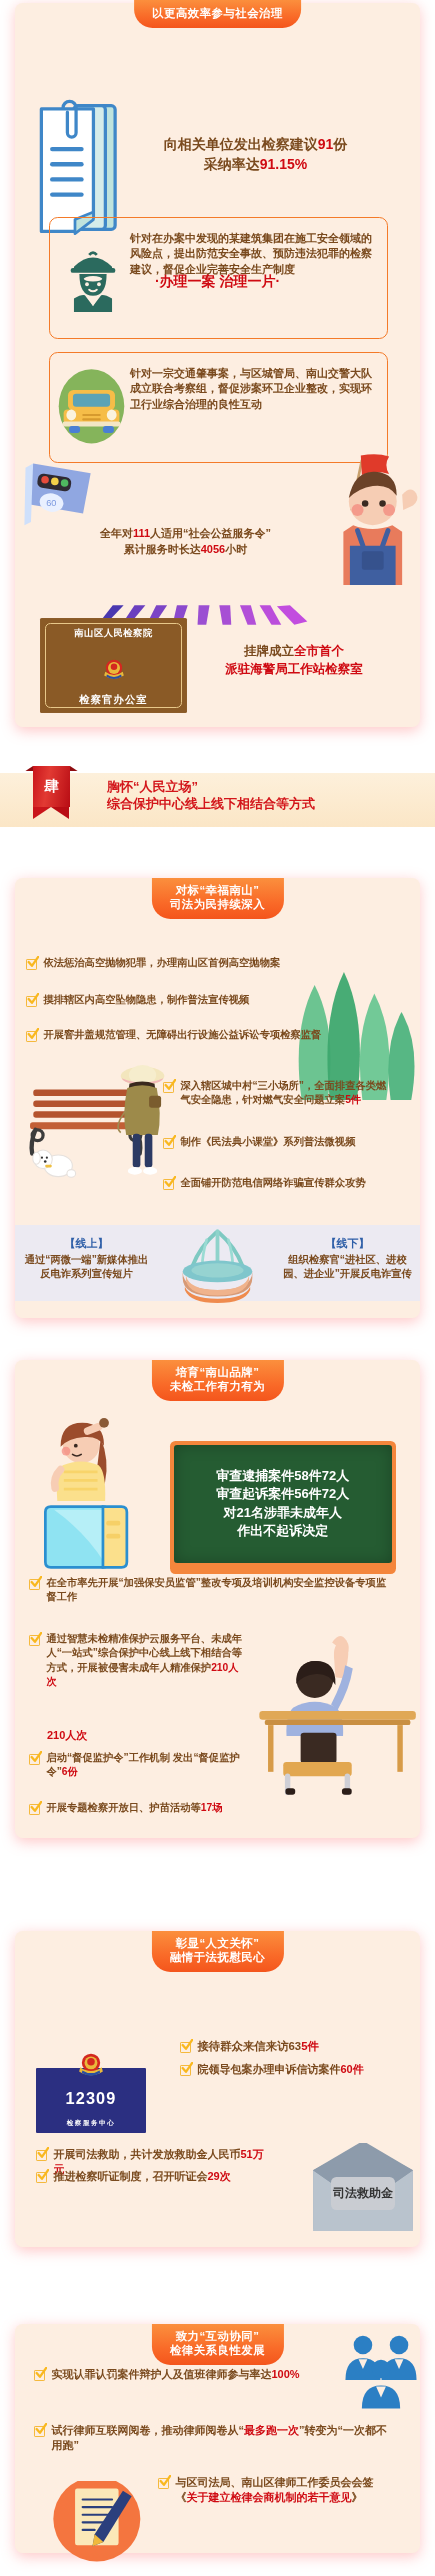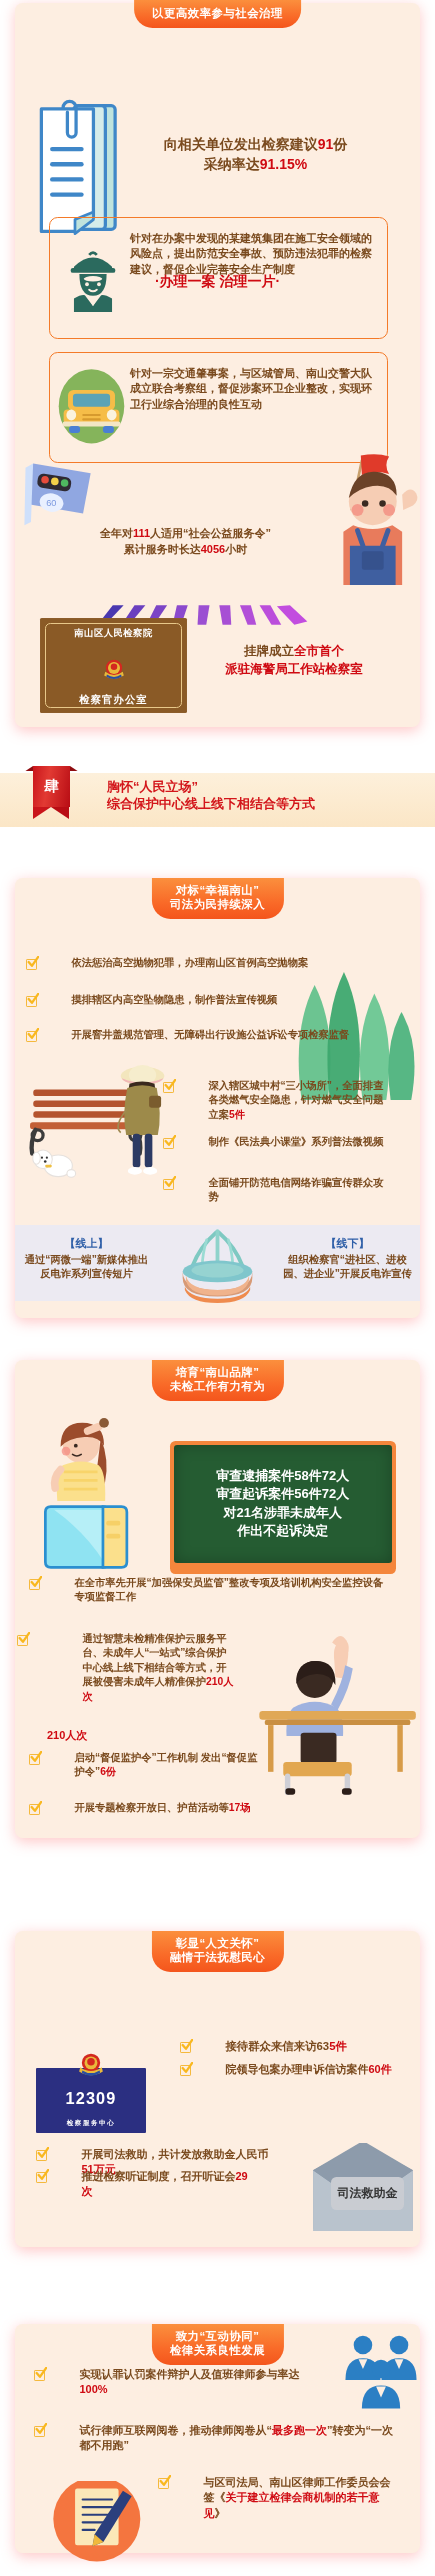--- a/index.html
+++ b/index.html
@@ -21,21 +21,21 @@
        color:#fff;text-align:center;font-weight:bold;letter-spacing:0.5px;
        padding:4.9px 18.5px 7px 18.5px;line-height:1.28;}
   .tab.one-line{padding-top:6px;padding-bottom:7.6px;}
   .tab span{display:block;white-space:nowrap;}
 
   
   .chk{position:absolute;display:flex;align-items:flex-start;}
   .chk .box{flex:0 0 auto;width:12px;height:13px;position:relative;margin-right:5.4px;margin-top:1.1px;}
   .chk .box .sq{position:absolute;left:0;top:1.6px;width:9.3px;height:9.3px;border:0.9px solid #f5b93c;border-radius:1.1px;background:transparent;}
   .chk .box .tick{position:absolute;left:0.5px;top:-1.1px;width:12px;height:12px;}
-  .chk .txt{color:#7a4a1e;font-weight:bold;line-height:1.40;margin-left:28px;}
+  .chk .txt{color:#7a4a1e;font-weight:bold;line-height:1.40;}
   .red{color:#cf0a12;}
 
   .plain{position:absolute;color:#7a4a1e;font-weight:bold;line-height:1.40;}
 
   
   .ribbon-band{position:absolute;left:0;width:435px;
       background:linear-gradient(180deg,#fdf0db 0%,#fbe6c6 100%);}
   .ribbon{position:absolute;width:37px;}
   .ribbon .body{position:relative;width:37px;height:41px;
       background:linear-gradient(100deg,#c9151b 0%,#e23a33 40%,#b80d14 100%);}
@@ -418,21 +418,21 @@
   <div class="chk" style="left:29px;top:1576px;width:359px;">
     <span class="box">
       <span class="sq"></span>
       <svg class="tick" viewBox="0 0 22 22">
           <path d="M3 11 L9 18 L21 1" fill="none" stroke="#f9b81f" stroke-width="4.2" stroke-linecap="round" stroke-linejoin="round"></path>
         </svg>
     </span>
     <span class="txt" style="font-size:10.3px;">在全市率先开展“加强保安员监管”整改专项及培训机构安全监控设备专项监督工作</span>
   </div>
 
-  <div class="chk" style="left:17px;top:1632px;width:218px;gap:20px;">
+  <div class="chk" style="left:29px;top:1632px;width:218px;">
     <span class="box">
       <span class="sq"></span>
       <svg class="tick" viewBox="0 0 22 22">
           <path d="M3 11 L9 18 L21 1" fill="none" stroke="#f9b81f" stroke-width="4.2" stroke-linecap="round" stroke-linejoin="round"></path>
         </svg>
     </span>
     <span class="txt" style="font-size:10.3px;">通过智慧未检精准保护云服务平台、未成年人“一站式”综合保护中心线上线下相结合等方式，开展被侵害未成年人精准保护<span class="red">210人次</span></span>
   </div>
 
   <div class="ico" style="left:255px;top:1615px;width:163px;height:180px;">
@@ -540,21 +540,21 @@
 
   <div class="ico" style="left:304px;top:2143px;width:118px;height:101px;">
     <svg viewBox="0 0 216 186" width="118" height="101">
       <path d="M16 50 L108 -4 L200 50 v108 H16z" fill="#8d9bab"></path>
       <rect x="54" y="40" width="108" height="110" fill="#ffffff"></rect>
       <path d="M108 132 C58 98 62 62 86 62 c12 0 18 8 22 14 c4 -6 10 -14 22 -14 c24 0 28 36 -22 70z" fill="#e8453c"></path>
       <path d="M16 50 L108 114 L200 50 v112 H16z" fill="#b9c3cd"></path>
       <path d="M16 50 L108 114 L200 50 L108 2z" fill="#8d9bab"></path>
     </svg>
   </div>
-  <div class="envlabel" style="left:331px;top:2177px;width:73px;height:33px;line-height:33px;font-size:12px;">司法救助金</div>
+  <div class="envlabel" style="left:331px;top:2177px;width:64px;height:33px;line-height:33px;font-size:12px;">司法救助金</div>
 
   <div class="card" style="top:2324px;height:229px;"></div>
 
   <div class="tab" style="top:2324px;font-size:11.4px;">
     <span>致力“互动协同”</span>
     <span>检律关系良性发展</span>
   </div>
 
   <div class="ico" style="left:340px;top:2333px;width:82px;height:82px;">
     <svg viewBox="0 0 150 150" width="82" height="82">

